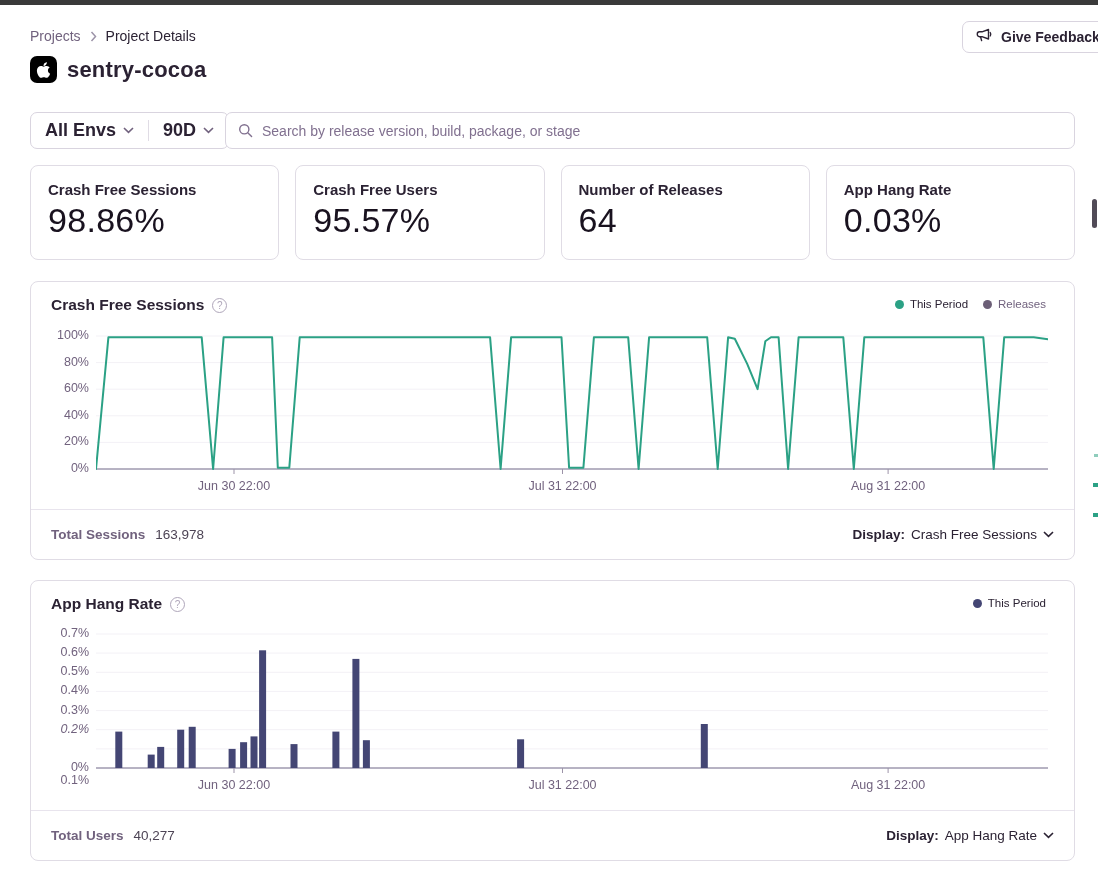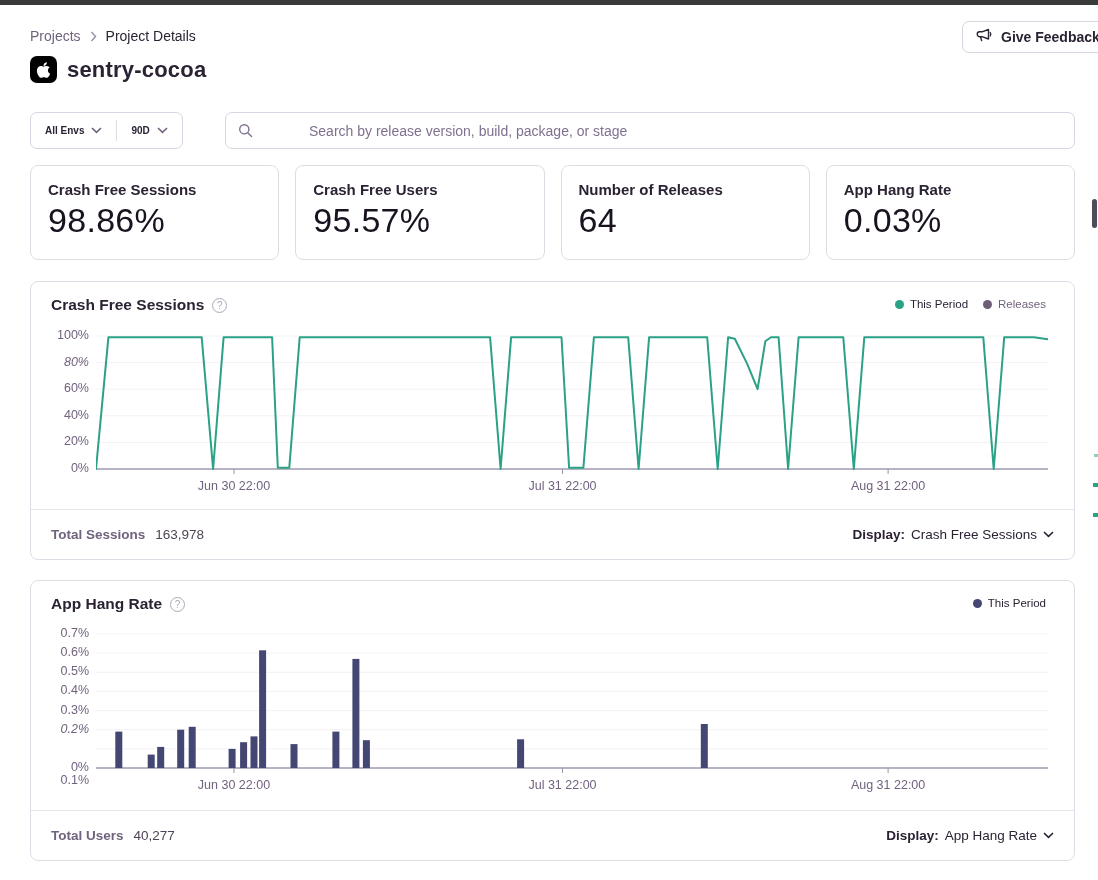--- a/index.html
+++ b/index.html
@@ -23,30 +23,30 @@
   }
   .title-row { position:absolute; left:30px; top:56px; display:flex; align-items:center; gap:10px; }
   .apple-badge { width:27px; height:27px; background:#000; border-radius:7px; display:flex; align-items:center; justify-content:center; }
   .project-title { font-size:22px; font-weight:700; color:#2B2233; letter-spacing:0.2px; }
 
   
   .env-group {
     position:absolute; left:30px; top:112px; height:37px; display:flex; align-items:center;
     border:1px solid #D9D4DF; border-radius:7px; background:#fff;
   }
-  .env-seg { display:flex; align-items:center; gap:7px; padding:0 14px; font-size:10px; font-weight:bold; color:#2B2233; cursor:pointer; height:100%; }
+  .env-seg { display:flex; align-items:center; gap:7px; padding:0 14px; font-size:18px; font-weight:bold; color:#2B2233; cursor:pointer; height:100%; }
   .env-divider { width:1px; height:21px; background:#E0DCE5; }
   .search-box {
     position:absolute; left:225px; top:112px; width:850px; height:37px;
     border:1px solid #D9D4DF; border-radius:7px; background:#fff;
     display:flex; align-items:center; gap:9px; padding:0 12px;
   }
   .search-box input {
     border:none; outline:none; flex:1; font-size:14px; color:#3b82f6;
-    font-family:"Liberation Sans", sans-serif; background:transparent;margin-left:47px;
+    font-family:"Liberation Sans", sans-serif; background:transparent;
   }
   .search-box input::placeholder { color:#80708F; }
 
   
   .stats-row { position:absolute; left:30px; top:165px; width:1045px; display:flex; gap:16px; }
   .stat-card { flex:1; height:95px; background:#fff; border:1px solid #E0DCE5; border-radius:8px; padding:15px 17px; }
   .stat-label { font-size:15px; font-weight:700; color:#2B2233; }
   .stat-value { font-size:34px; font-weight:400; color:#19121F; margin-top:3px; letter-spacing:0.3px; }
 
   
@@ -182,21 +182,21 @@
         <span class="lg-label">This Period</span>
       </div>
       <div class="legend-item">
         <span class="legend-dot" style="background: rgb(108, 95, 119);"></span>
         <span class="lg-label">Releases</span>
       </div>
     </div>
     <div class="plot-area">
       <div class="ylabels">
           <div class="ylabel" style="top: -6px;">100%</div>
-          <div class="ylabel" style="top: 20.6px; font-style: italic;">80%</div>
+          <div class="ylabel" style="top: 20.6px;">80%</div>
           <div class="ylabel" style="top: 47.2px;">60%</div>
           <div class="ylabel" style="top: 73.8px;">40%</div>
           <div class="ylabel" style="top: 100.4px;">20%</div>
           <div class="ylabel" style="top: 127px;">0%</div>
         </div>
       <svg class="plot-svg" viewBox="0 0 952 142" width="952" height="142">
           <line x1="0" x2="952" y1="1" y2="1" stroke="#F3F1F6" stroke-width="1"></line>
           <line x1="0" x2="952" y1="27.6" y2="27.6" stroke="#F3F1F6" stroke-width="1"></line>
           <line x1="0" x2="952" y1="54.2" y2="54.2" stroke="#F3F1F6" stroke-width="1"></line>
           <line x1="0" x2="952" y1="80.8" y2="80.8" stroke="#F3F1F6" stroke-width="1"></line>

